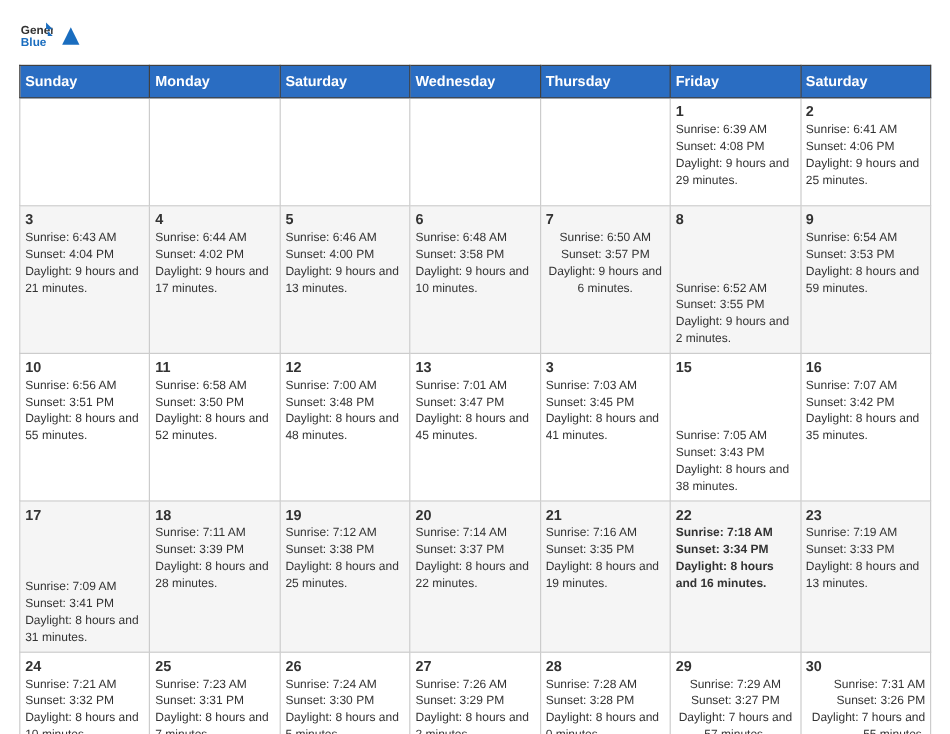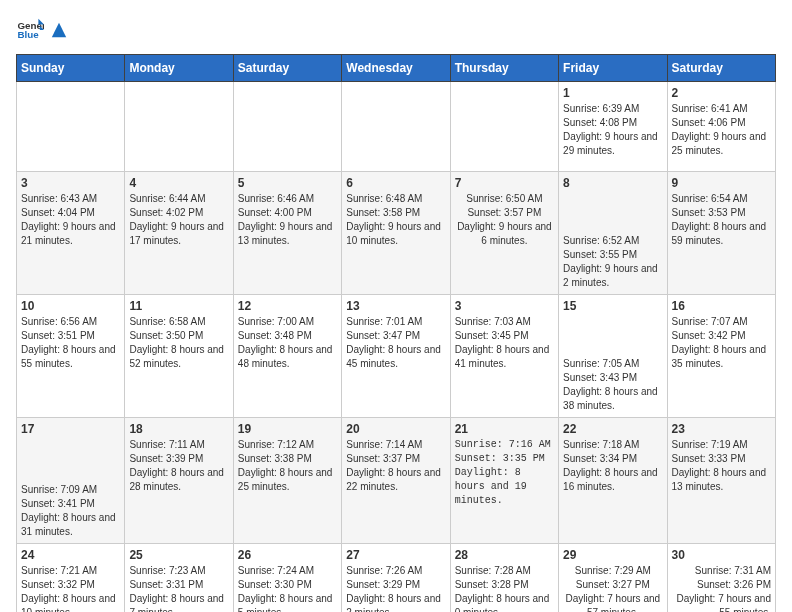--- a/index.html
+++ b/index.html
@@ -235,27 +235,27 @@
 Daylight: 8 hours and 25 minutes.</div>
         </td>
         <td>
           <div class="day-number">20</div>
           <div class="day-info" style="white-space: pre-line;">Sunrise: 7:14 AM
 Sunset: 3:37 PM
 Daylight: 8 hours and 22 minutes.</div>
         </td>
         <td>
           <div class="day-number">21</div>
-          <div class="day-info" style="white-space: pre-line; font-family: Liberation Mono, monospace;">Sunrise: 7:16 AM
+          <div class="day-info" style="white-space: pre-line;">Sunrise: 7:16 AM
 Sunset: 3:35 PM
 Daylight: 8 hours and 19 minutes.</div>
         </td>
         <td>
           <div class="day-number">22</div>
-          <div class="day-info" style="white-space: pre-line;">Sunrise: 7:18 AM
+          <div class="day-info" style="white-space: pre-line; font-weight: bold;">Sunrise: 7:18 AM
 Sunset: 3:34 PM
 Daylight: 8 hours and 16 minutes.</div>
         </td>
         <td>
           <div class="day-number">23</div>
           <div class="day-info" style="white-space: pre-line;">Sunrise: 7:19 AM
 Sunset: 3:33 PM
 Daylight: 8 hours and 13 minutes.</div>
         </td>
       </tr>

